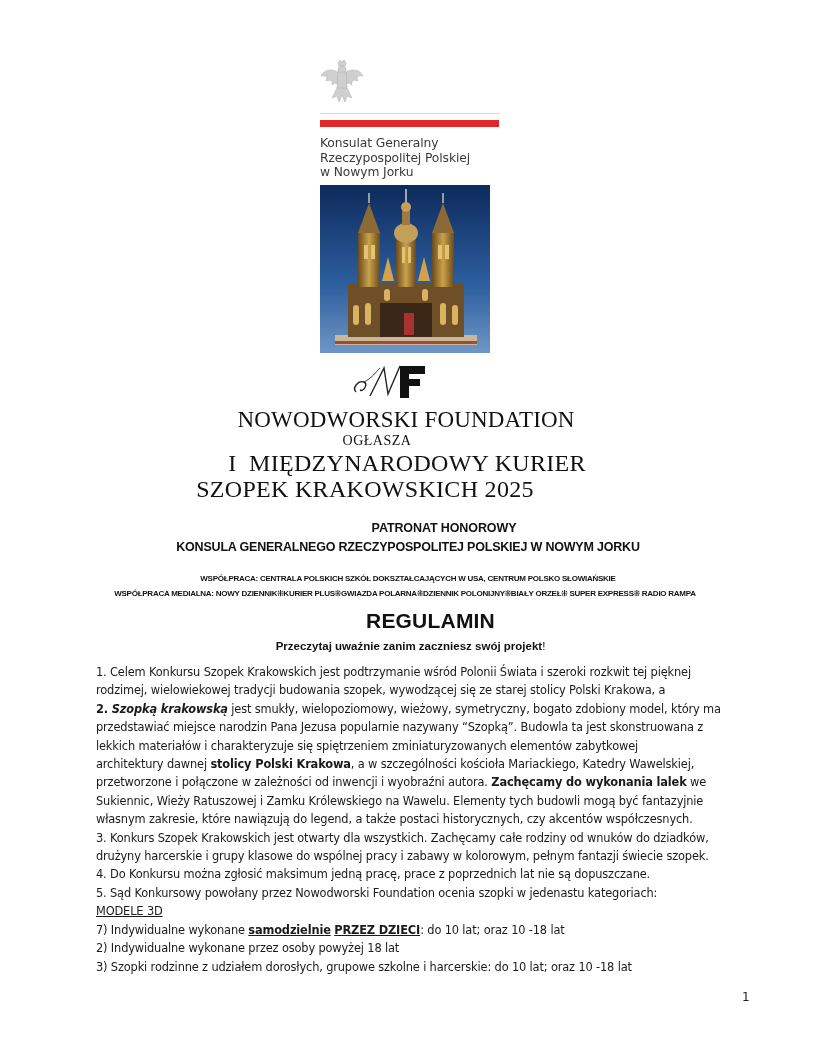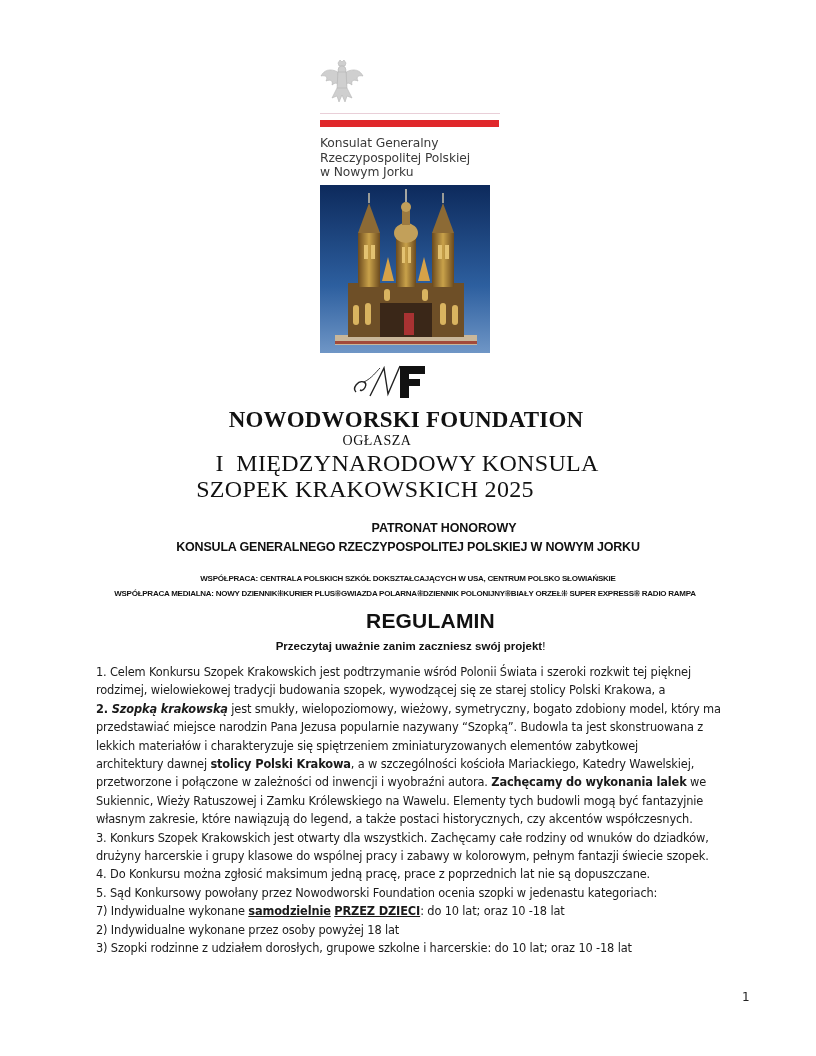--- a/index.html
+++ b/index.html
@@ -14,21 +14,21 @@
     #consulate div { white-space: nowrap; }
 
     
     #szopka { left: 320px; top: 185px; width: 170px; height: 168px; overflow: hidden; }
 
     
     #nf-logo { left: 350px; top: 362px; width: 82px; height: 38px; }
 
     
     .serif-title { font-family: "Liberation Serif", serif; color: #111; text-align: center; white-space: nowrap; }
-    #foundation { left: 0; width: 816px; top: 407px; font-size: 23px; letter-spacing: 0.2px; text-indent: -4px; font-weight: bold; }
+    #foundation { left: 0; width: 816px; top: 407px; font-size: 23px; letter-spacing: 0.2px; text-indent: -4px; }
     #announces { left: 0; width: 816px; top: 433px; font-size: 14px; text-indent: -62px; letter-spacing: 0.5px; }
     #konkurs1 { left: 0; width: 816px; top: 450px; font-size: 24px; text-indent: -2px; letter-spacing: 0.3px; }
     #konkurs2 { left: 0; width: 734px; top: 476px; font-size: 24px; text-indent: -4px; letter-spacing: 0.3px; }
 
     .sans-c { font-family: "Liberation Sans", sans-serif; text-align: center; white-space: nowrap; left: 0; width: 816px; }
     #patronat { top: 521px; font-size: 12.5px; font-weight: bold; letter-spacing: -0.1px; margin-left: 36px; }
     #konsula { top: 540px; font-size: 12.5px; font-weight: bold; letter-spacing: -0.2px; }
     #wspolpraca { top: 574px; font-size: 8px; font-weight: bold; letter-spacing: -0.25px; }
     #medialna { top: 587px; font-size: 8px; font-weight: bold; letter-spacing: -0.25px; text-indent: -6px; }
 
@@ -133,21 +133,21 @@
     <path d="M6 30 C2 26 8 18 14 20 C18 22 14 30 10 28 M20 34 L34 6 L38 32 L50 4" fill="none" stroke="#222" stroke-width="1.4"></path>
     <path d="M14 20 C22 16 26 10 30 6" fill="none" stroke="#222" stroke-width="0.9"></path>
     <rect x="50" y="4" width="9" height="32" fill="#111"></rect>
     <rect x="50" y="4" width="25" height="8" fill="#111"></rect>
     <rect x="50" y="17" width="20" height="7" fill="#111"></rect>
   </svg>
 </div>
 
 <div class="abs serif-title" id="foundation">NOWODWORSKI FOUNDATION</div>
 <div class="abs serif-title" id="announces">OGŁASZA</div>
-<div class="abs serif-title" id="konkurs1" style="white-space:pre;">I  MIĘDZYNARODOWY KONSULA</div>
+<div class="abs serif-title" id="konkurs1" style="white-space:pre;">I  MIĘDZYNARODOWY KURIER</div>
 <div class="abs serif-title" id="konkurs2">SZOPEK KRAKOWSKICH 2025</div>
 
 <div class="abs sans-c" id="patronat">PATRONAT HONOROWY</div>
 <div class="abs sans-c" id="konsula">KONSULA GENERALNEGO RZECZYPOSPOLITEJ POLSKIEJ W NOWYM JORKU</div>
 
 <div class="abs sans-c" id="wspolpraca">WSPÓŁPRACA: CENTRALA POLSKICH SZKÓŁ DOKSZTAŁCAJĄCYCH W USA, CENTRUM POLSKO SŁOWIAŃSKIE</div>
 <div class="abs sans-c" id="medialna">WSPÓŁPRACA MEDIALNA: NOWY DZIENNIK⁜KURIER PLUS⁜GWIAZDA POLARNA⁜DZIENNIK POLONIJNY⁜BIAŁY ORZEŁ⁜ SUPER EXPRESS⁜ RADIO RAMPA</div>
 
 <div class="abs sans-c" id="regulamin">REGULAMIN</div>
 <div class="abs sans-c" id="read-carefully"><span>Przeczytaj uważnie zanim zaczniesz swój projekt</span><span class="excl">!</span></div>
@@ -161,19 +161,20 @@
   <span class="line">lekkich materiałów i charakteryzuje się spiętrzeniem zminiaturyzowanych elementów zabytkowej</span>
   <span class="line"><span>architektury dawnej </span><b>stolicy Polski Krakowa</b><span>, a w szczególności kościoła Mariackiego, Katedry Wawelskiej,</span></span>
   <span class="line"><span>przetworzone i połączone w zależności od inwencji i wyobraźni autora. </span><b>Zachęcamy do wykonania lalek</b><span> we</span></span>
   <span class="line">Sukiennic, Wieży Ratuszowej i Zamku Królewskiego na Wawelu. Elementy tych budowli mogą być fantazyjnie</span>
   <span class="line">własnym zakresie, które nawiązują do legend, a także postaci historycznych, czy akcentów współczesnych.</span>
 
   <span class="line">3. Konkurs Szopek Krakowskich jest otwarty dla wszystkich.  Zachęcamy całe rodziny od wnuków do dziadków,</span>
   <span class="line">drużyny harcerskie i grupy klasowe do wspólnej pracy i zabawy w kolorowym, pełnym fantazji świecie szopek.</span>
   <span class="line">4. Do Konkursu można zgłosić maksimum jedną pracę, prace z poprzednich lat nie są dopuszczane.</span>
   <span class="line">5. Sąd Konkursowy powołany przez Nowodworski Foundation ocenia szopki w jedenastu kategoriach:</span>
+  <span class="line u">MODELE 3D</span>
 
   <span class="line"><span>7) Indywidualne wykonane </span><b class="u">samodzielnie</b><span style="white-space:pre;"> </span><b class="u">PRZEZ DZIECI</b><span>: do 10 lat; oraz 10 -18 lat</span></span>
   <span class="line">2) Indywidualne wykonane przez osoby powyżej 18 lat</span>
   <span class="line">3) Szopki rodzinne z udziałem dorosłych, grupowe szkolne i harcerskie: do 10 lat; oraz 10 -18 lat</span>
 </div>
 
 <div class="abs" id="page-number">1</div>
 
 </body></html>

